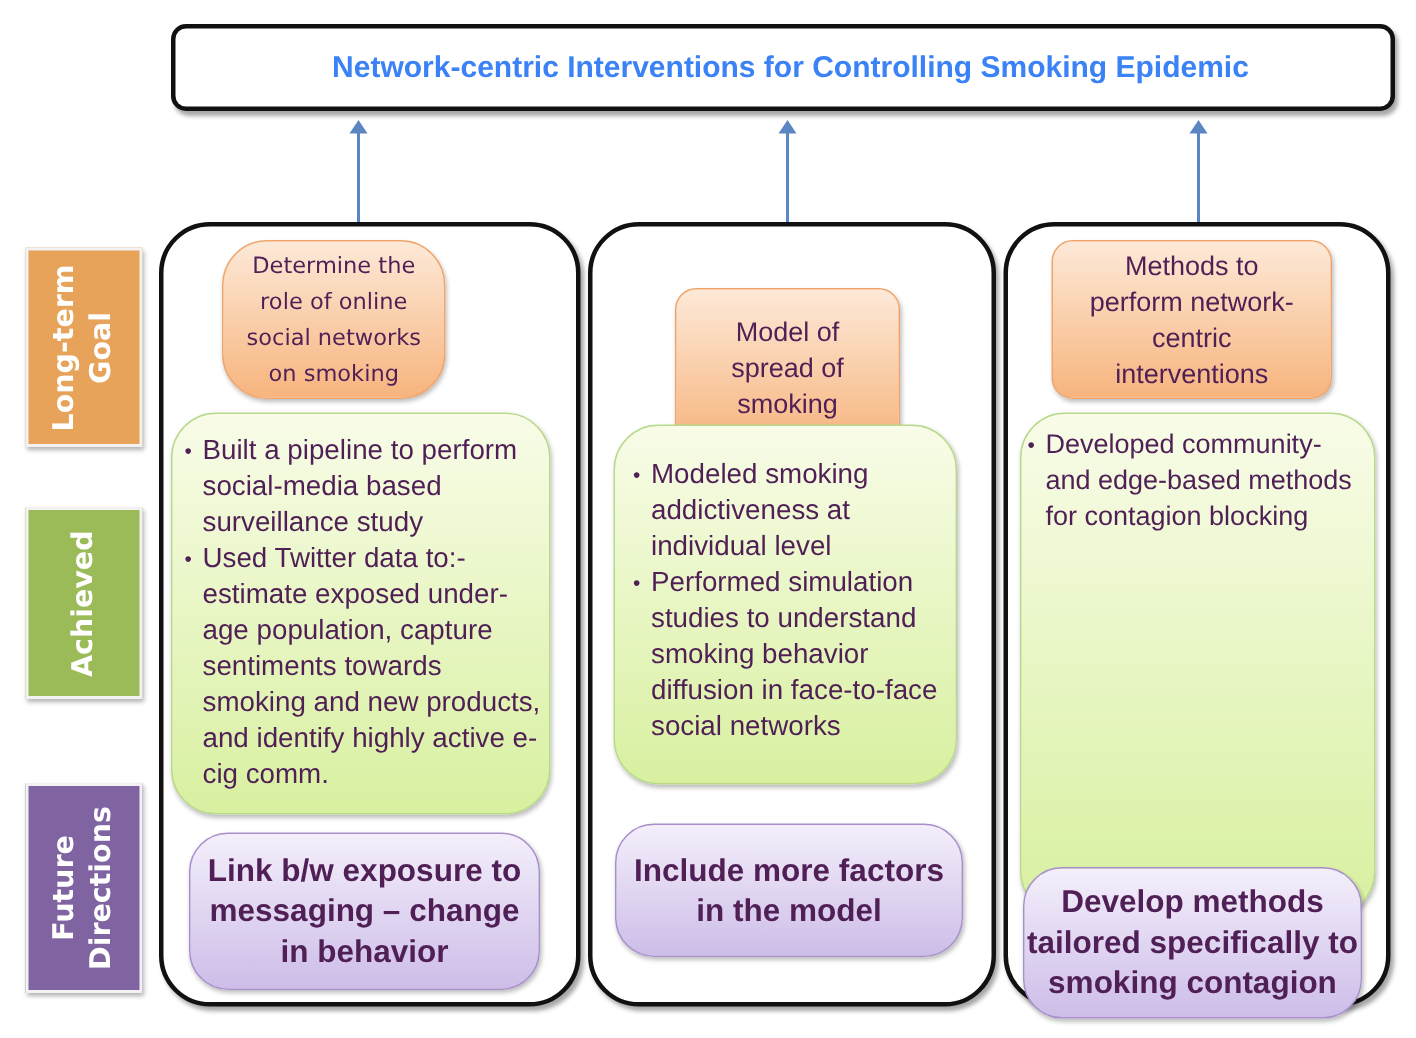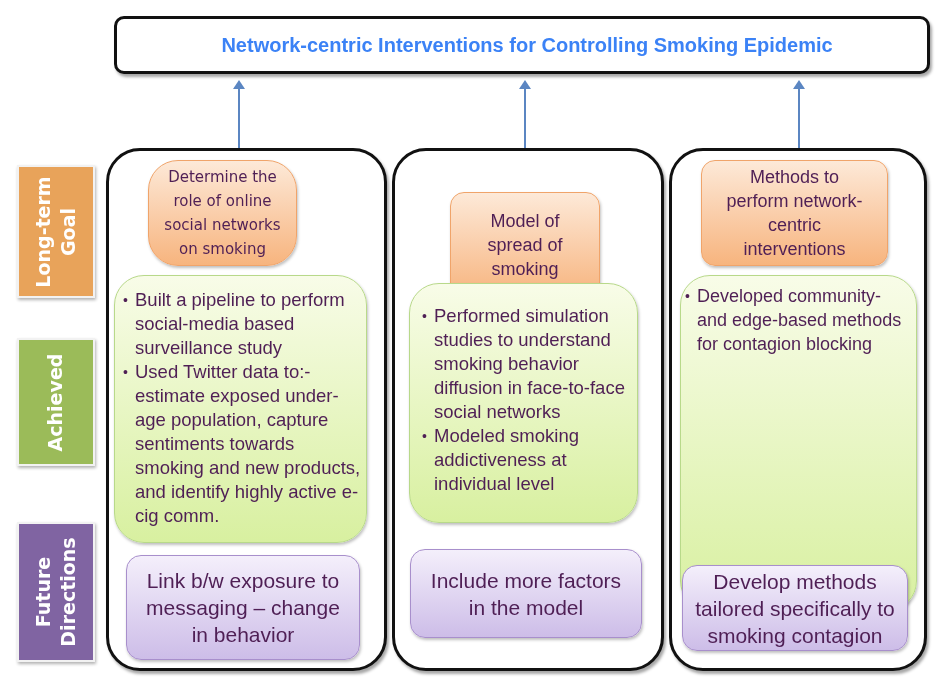--- a/index.html
+++ b/index.html
@@ -59,24 +59,24 @@
     color: #4f1f55; font-size: 18.5px; line-height: 24px;
   }
   .achieved ul { margin: 0; padding: 0; list-style: none; }
   .achieved li { position: relative; padding-left: 12px; }
   .achieved li::before {
     content: "•"; position: absolute; left: 0; top: 0; font-size: 14px;
   }
   .future {
     position: absolute; box-sizing: border-box;
     background: linear-gradient(#f4effb, #cdbde8);
-    border: 1px solid #a88fcc; border-radius: 15px;
+    border: 1px solid #a88fcc; border-radius: 26px;
     box-shadow: 1px 2px 3px rgba(0,0,0,0.25);
     display: flex; align-items: center; justify-content: center; text-align: center;
-    color: #4f1f55; font-size: 21px; line-height: 27px;
+    color: #4f1f55; font-size: 21px; line-height: 27px; font-weight: bold;
   }
   .ml { white-space: pre-line; }
 </style>
 </head>
 <body>
 
 <div class="title-box">
   <span class="title-text">Network-centric Interventions for Controlling Smoking Epidemic</span>
 </div>
 
@@ -125,38 +125,38 @@
 </div>
 
 <div class="col" style="left:392px; width:272px;"></div>
 <div class="goal ml" style="left:450px; top:160px; width:150px; height:106px; font-size:18px; line-height:24px;margin-top:32px;">
   <span>Model of
 spread of
 smoking</span>
 </div>
 <div class="achieved" style="left:409px; top:283px; width:229px; height:240px; padding:20px 4px 0 12px;">
   <ul>
+    <li>Modeled smoking addictiveness at individual level</li>
     <li>Performed simulation studies to understand smoking behavior diffusion in face-to-face social networks</li>
-    <li>Modeled smoking addictiveness at individual level</li>
   </ul>
 </div>
 <div class="future ml" style="left:410px; top:549px; width:232px; height:89px;">
   <span>Include more factors
 in the model</span>
 </div>
 
 <div class="col" style="left:669px; width:258px;"></div>
 <div class="goal ml" style="left:701px; top:160px; width:187px; height:106px; font-size:18px; line-height:24px;">
   <span>Methods to
 perform network-
 centric
 interventions</span>
 </div>
 <div class="achieved" style="left:680px; top:275px; width:237px; height:336px; padding:8px 0 0 4px; font-size:18px;">
   <ul>
     <li>Developed community- and edge-based methods for contagion blocking</li>
   </ul>
 </div>
-<div class="future ml" style="left:682px; top:565px; width:226px; height:86px;">
+<div class="future ml" style="left:682px; top:578px; width:226px; height:101px;">
   <span>Develop methods
 tailored specifically to
 smoking contagion</span>
 </div>
 
 </body></html>

